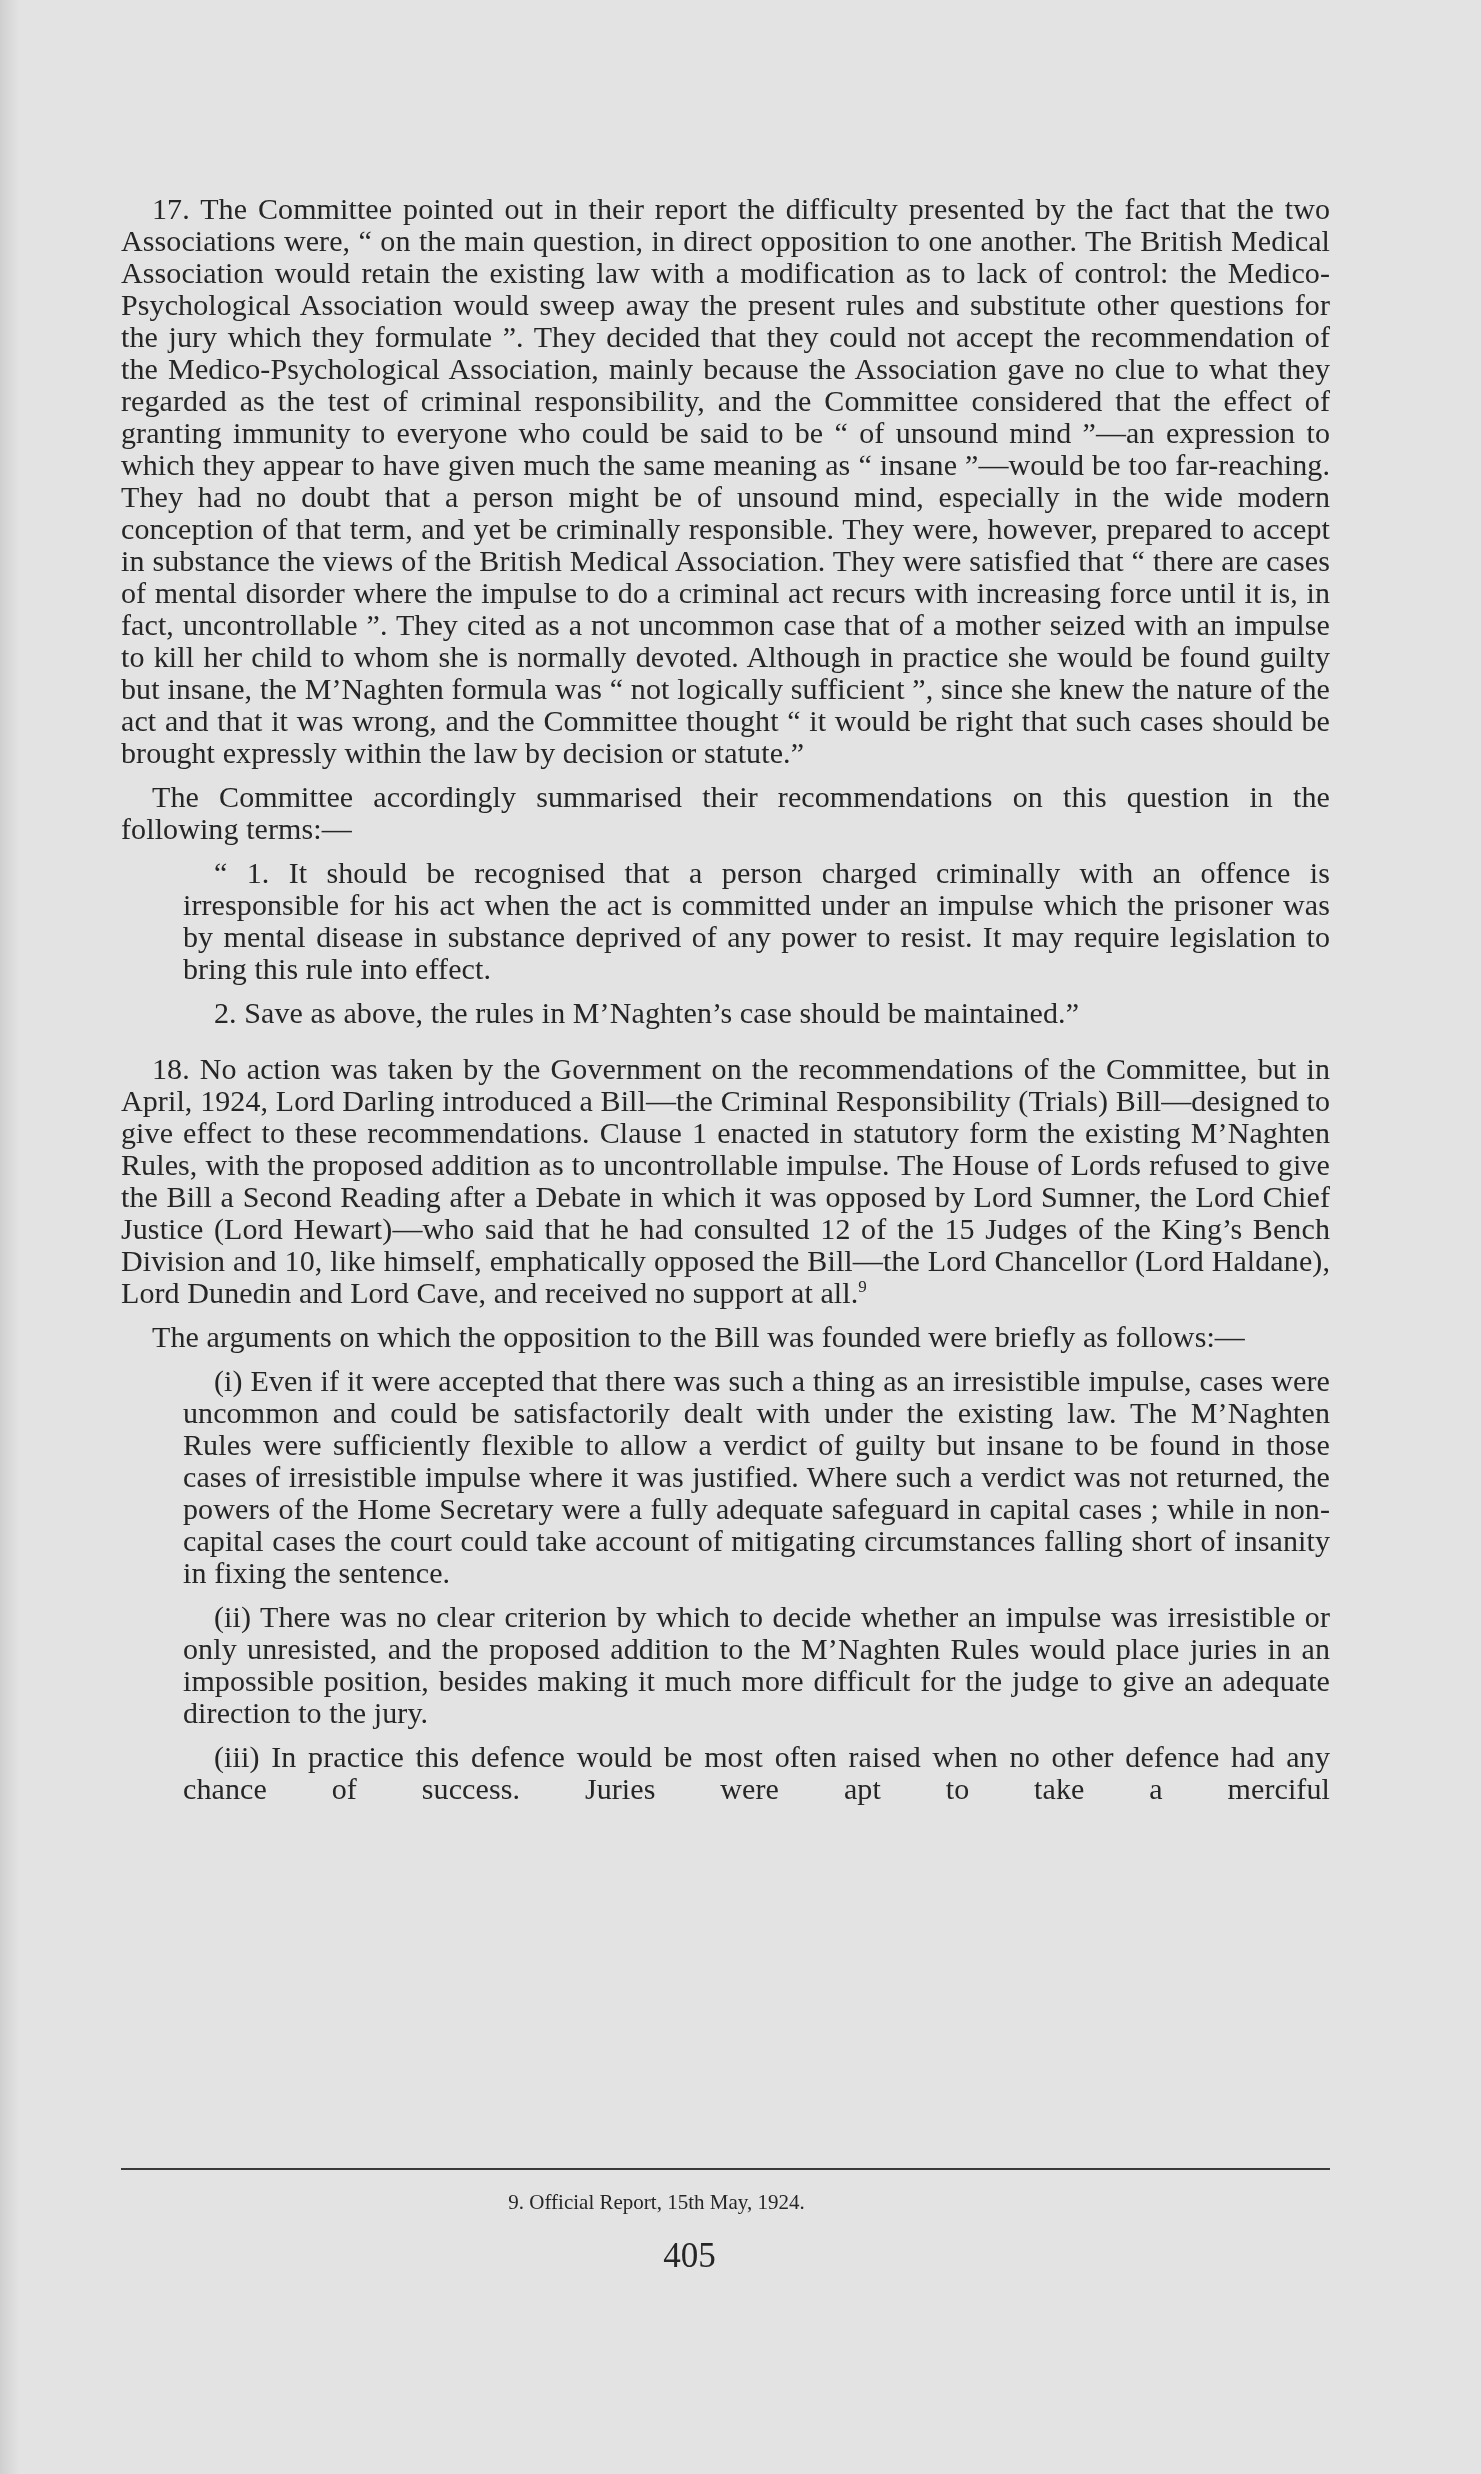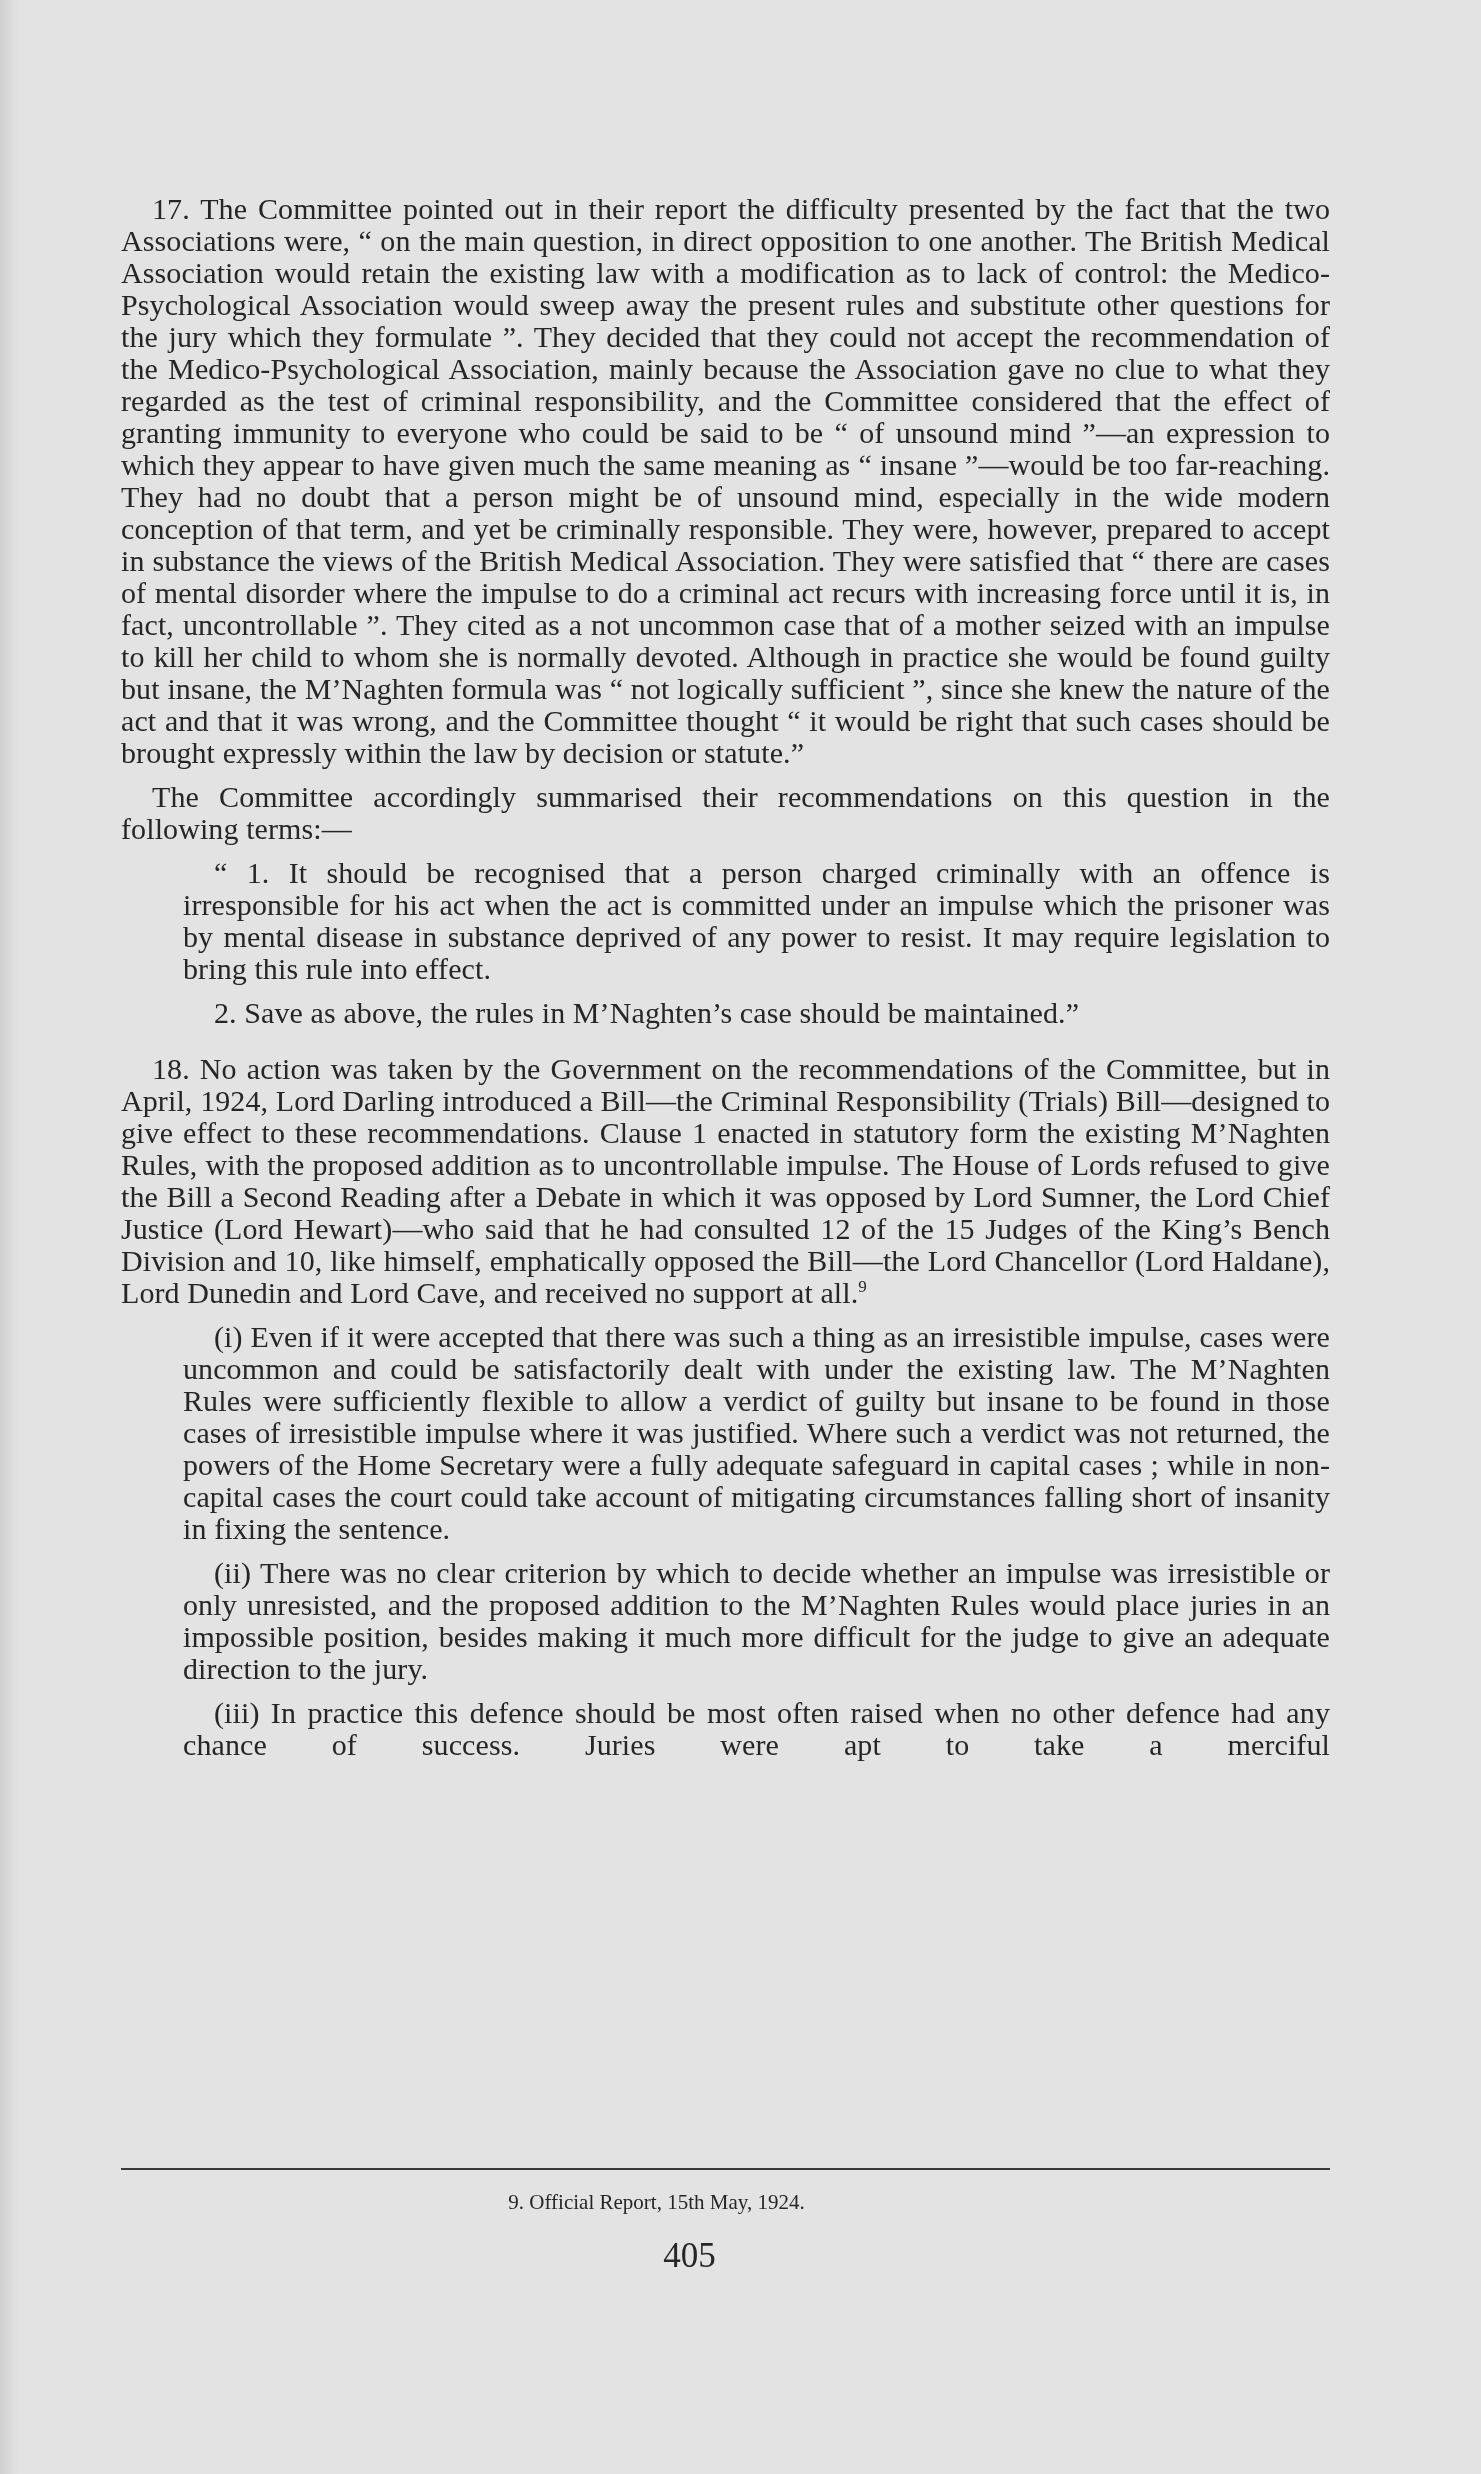--- a/index.html
+++ b/index.html
@@ -55,24 +55,25 @@
   <p class="ind para17">17. The Committee pointed out in their report the difficulty presented by the fact that the two Associations were, “ on the main question, in direct opposition to one another. The British Medical Association would retain the existing law with a modification as to lack of control: the Medico-Psychological Association would sweep away the present rules and substitute other questions for the jury which they formulate ”. They decided that they could not accept the recommendation of the Medico-Psychological Association, mainly because the Association gave no clue to what they regarded as the test of criminal responsibility, and the Committee considered that the effect of granting immunity to everyone who could be said to be “ of unsound mind ”—an expression to which they appear to have given much the same meaning as “ insane ”—would be too far-reaching. They had no doubt that a person might be of unsound mind, especially in the wide modern conception of that term, and yet be criminally responsible. They were, however, prepared to accept in substance the views of the British Medical Association. They were satisfied that “ there are cases of mental disorder where the impulse to do a criminal act recurs with increasing force until it is, in fact, uncontrollable ”. They cited as a not uncommon case that of a mother seized with an impulse to kill her child to whom she is normally devoted. Although in practice she would be found guilty but insane, the M’Naghten formula was “ not logically sufficient ”, since she knew the nature of the act and that it was wrong, and the Committee thought “ it would be right that such cases should be brought expressly within the law by decision or statute.”</p>
   <p class="ind gap-s">The Committee accordingly summarised their recommendations on this question in the following terms:—</p>
 
   <div class="block gap-s">
     <p class="first">“ 1. It should be recognised that a person charged criminally with an offence is irresponsible for his act when the act is committed under an impulse which the prisoner was by mental disease in substance deprived of any power to resist. It may require legislation to bring this rule into effect.</p>
     <p class="first gap-s">2. Save as above, the rules in M’Naghten’s case should be maintained.”</p>
   </div>
 
   <p class="ind gap-m"><span>18. No action was taken by the Government on the recommendations of the Committee, but in April, 1924, Lord Darling introduced a Bill—the Criminal Responsibility (Trials) Bill—designed to give effect to these recommendations. Clause 1 enacted in statutory form the existing M’Naghten Rules, with the proposed addition as to uncontrollable impulse. The House of Lords refused to give the Bill a Second Reading after a Debate in which it was opposed by Lord Sumner, the Lord Chief Justice (Lord Hewart)—who said that he had consulted 12 of the 15 Judges of the King’s Bench Division and 10, like himself, emphatically opposed the Bill—the Lord Chancellor (Lord Haldane), Lord Dunedin and Lord Cave, and received no support at all.</span><sup>9</sup></p>
 
+  <p class="ind gap-s">The arguments on which the opposition to the Bill was founded were briefly as follows:—</p>
 
   <div class="block gap-s">
     <p class="first">(i) Even if it were accepted that there was such a thing as an irresistible impulse, cases were uncommon and could be satisfactorily dealt with under the existing law. The M’Naghten Rules were sufficiently flexible to allow a verdict of guilty but insane to be found in those cases of irresistible impulse where it was justified. Where such a verdict was not returned, the powers of the Home Secretary were a fully adequate safeguard in capital cases ; while in non-capital cases the court could take account of mitigating circumstances falling short of insanity in fixing the sentence.</p>
     <p class="first gap-s">(ii) There was no clear criterion by which to decide whether an impulse was irresistible or only unresisted, and the proposed addition to the M’Naghten Rules would place juries in an impossible position, besides making it much more difficult for the judge to give an adequate direction to the jury.</p>
-    <p class="first gap-s" style="text-align-last: justify;">(iii) In practice this defence should be most often raised when no other defence had any chance of success. Juries were apt to take a merciful</p>
+    <p class="first gap-s" style="text-align-last: justify;">(iii) In practice this defence would be most often raised when no other defence had any chance of success. Juries were apt to take a merciful</p>
   </div>
 </div>
 
 <div class="rule"></div>
 <div class="footnote"><span>9. Official Report, 15th May, 1924.</span></div>
 <div class="pageno"><span>405</span></div>
 
 
 </body></html>

